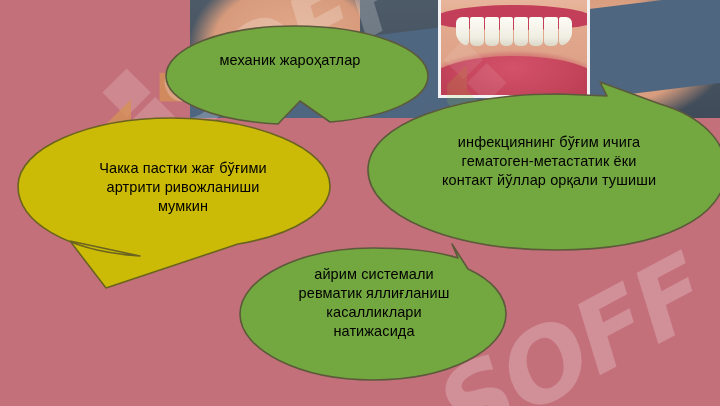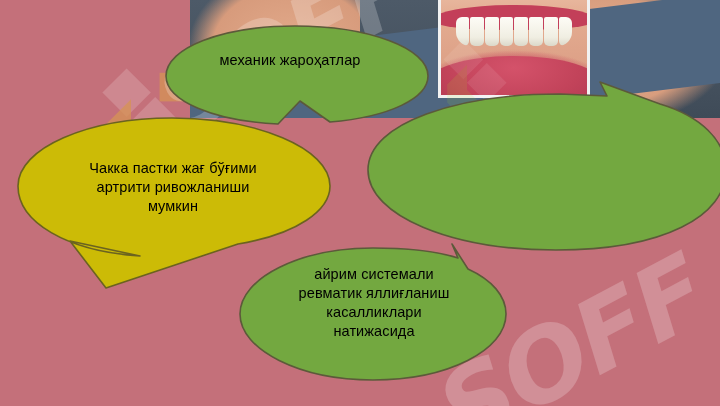--- a/index.html
+++ b/index.html
@@ -126,21 +126,21 @@
     letter-spacing: .1px;
     white-space: pre-line;
     pointer-events: none;
   }
   #txt-mech {
     left: 175px; top: 51px;
     width: 230px;
     font-size: 14.5px;
   }
   #txt-yellow {
-    left: 38px; top: 159px;
+    left: 48px; top: 159px;
     width: 270px;
     font-size: 14.5px;
   }
   #txt-infect {
     left: 404px; top: 133px;
     width: 290px;
     font-size: 14.5px;
   }
   #txt-rheum {
     left: 258px; top: 265px;
@@ -272,19 +272,22 @@
              L 458 258
              C 433 250, 404 248, 373 248 Z" fill="#73a840" stroke="#5c5a3a" stroke-width="1.6" stroke-linejoin="round"></path>
   </svg>
 
   <div class="bubble-text" id="txt-mech">механик жароҳатлар</div>
 
   <div class="bubble-text" id="txt-yellow">Чакка пастки жағ бўғими
 артрити ривожланиши
 мумкин</div>
 
+  <div class="bubble-text" id="txt-infect">инфекциянинг бўғим ичига
+гематоген-метастатик ёки
+контакт йўллар орқали тушиши</div>
 
   <div class="bubble-text" id="txt-rheum">айрим системали
 ревматик яллиғланиш
 касалликлари
 натижасида</div>
 
 </div>
 
 </body></html>

